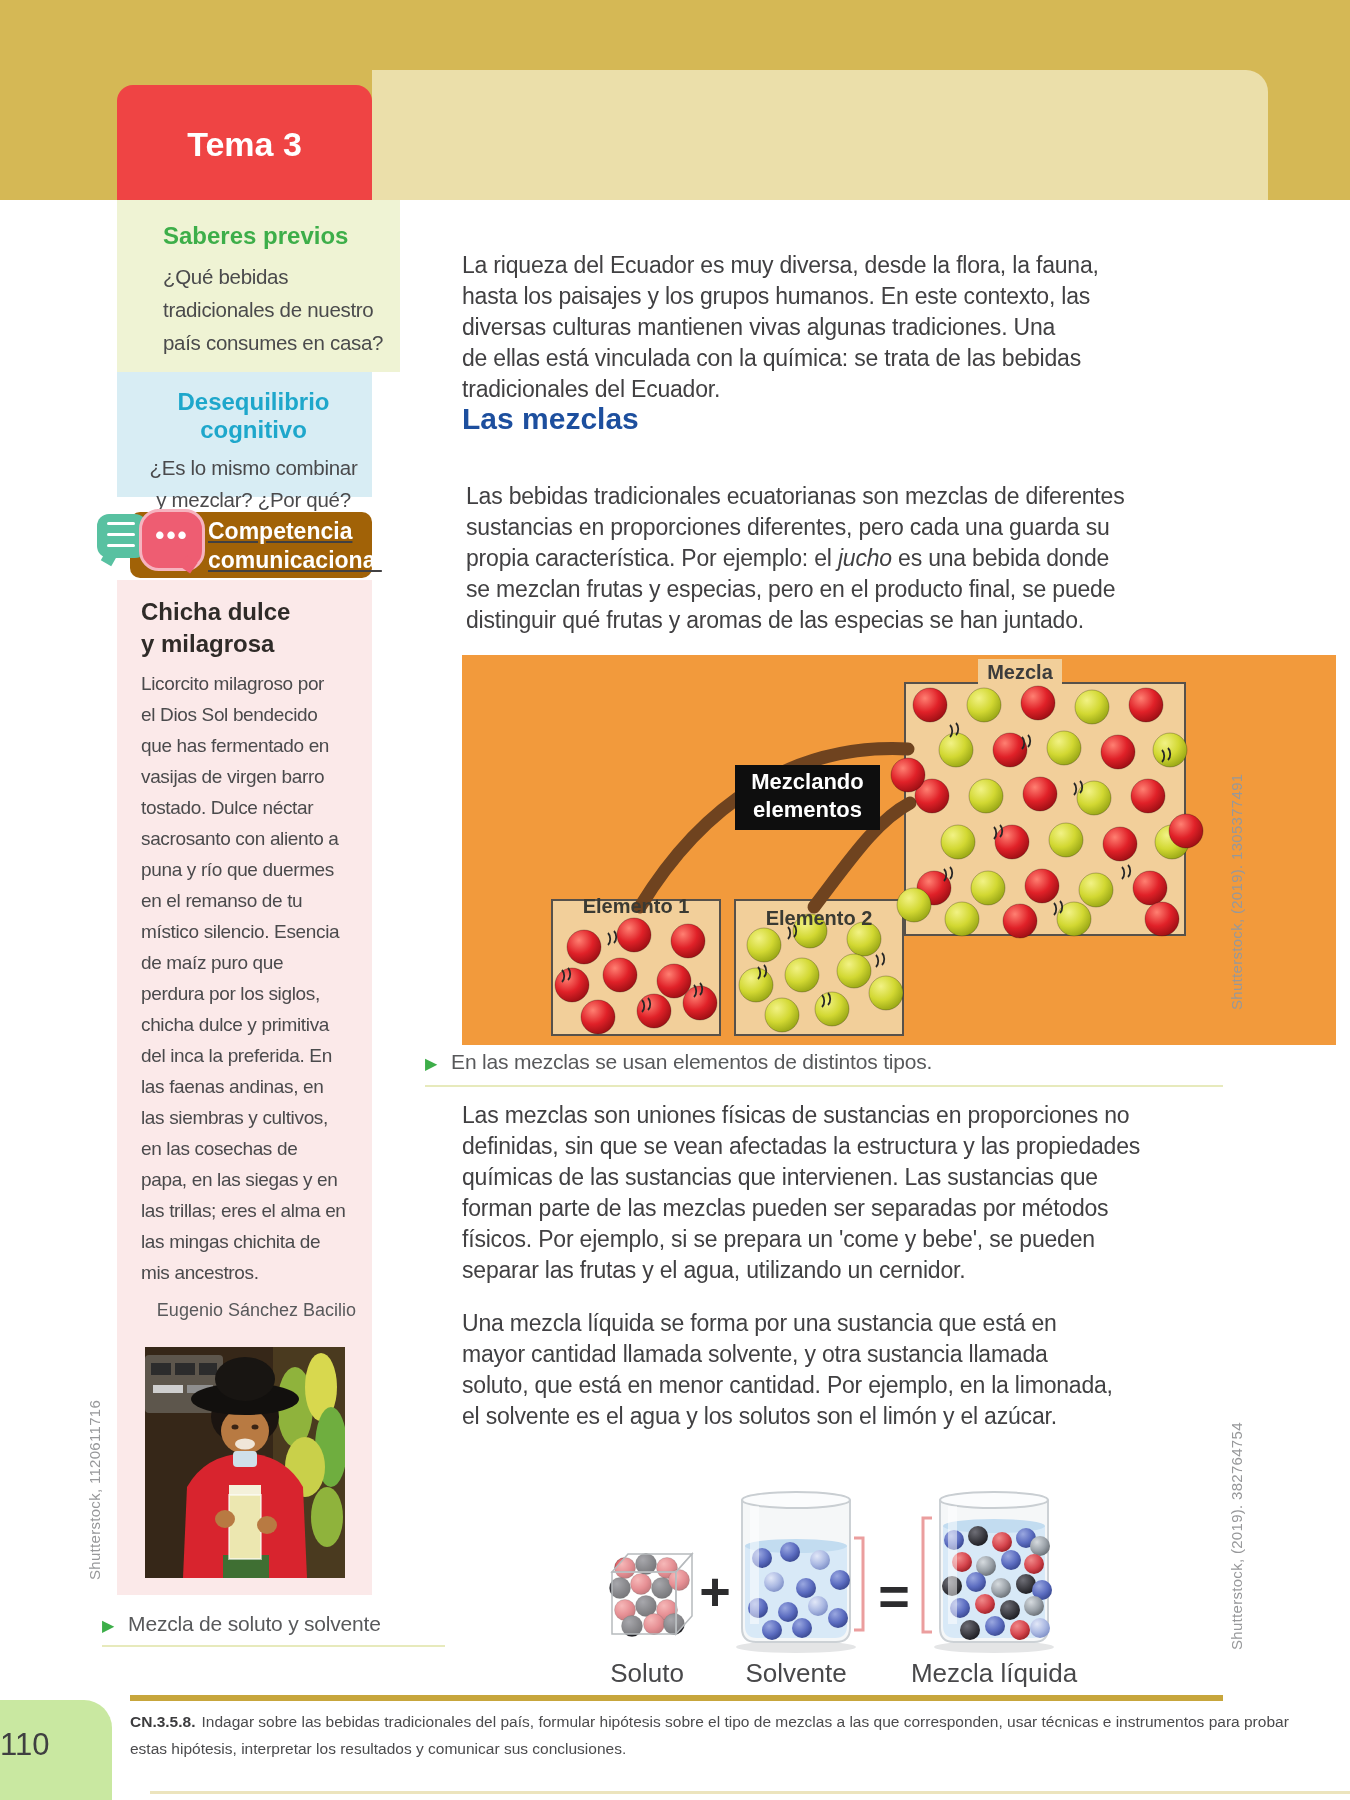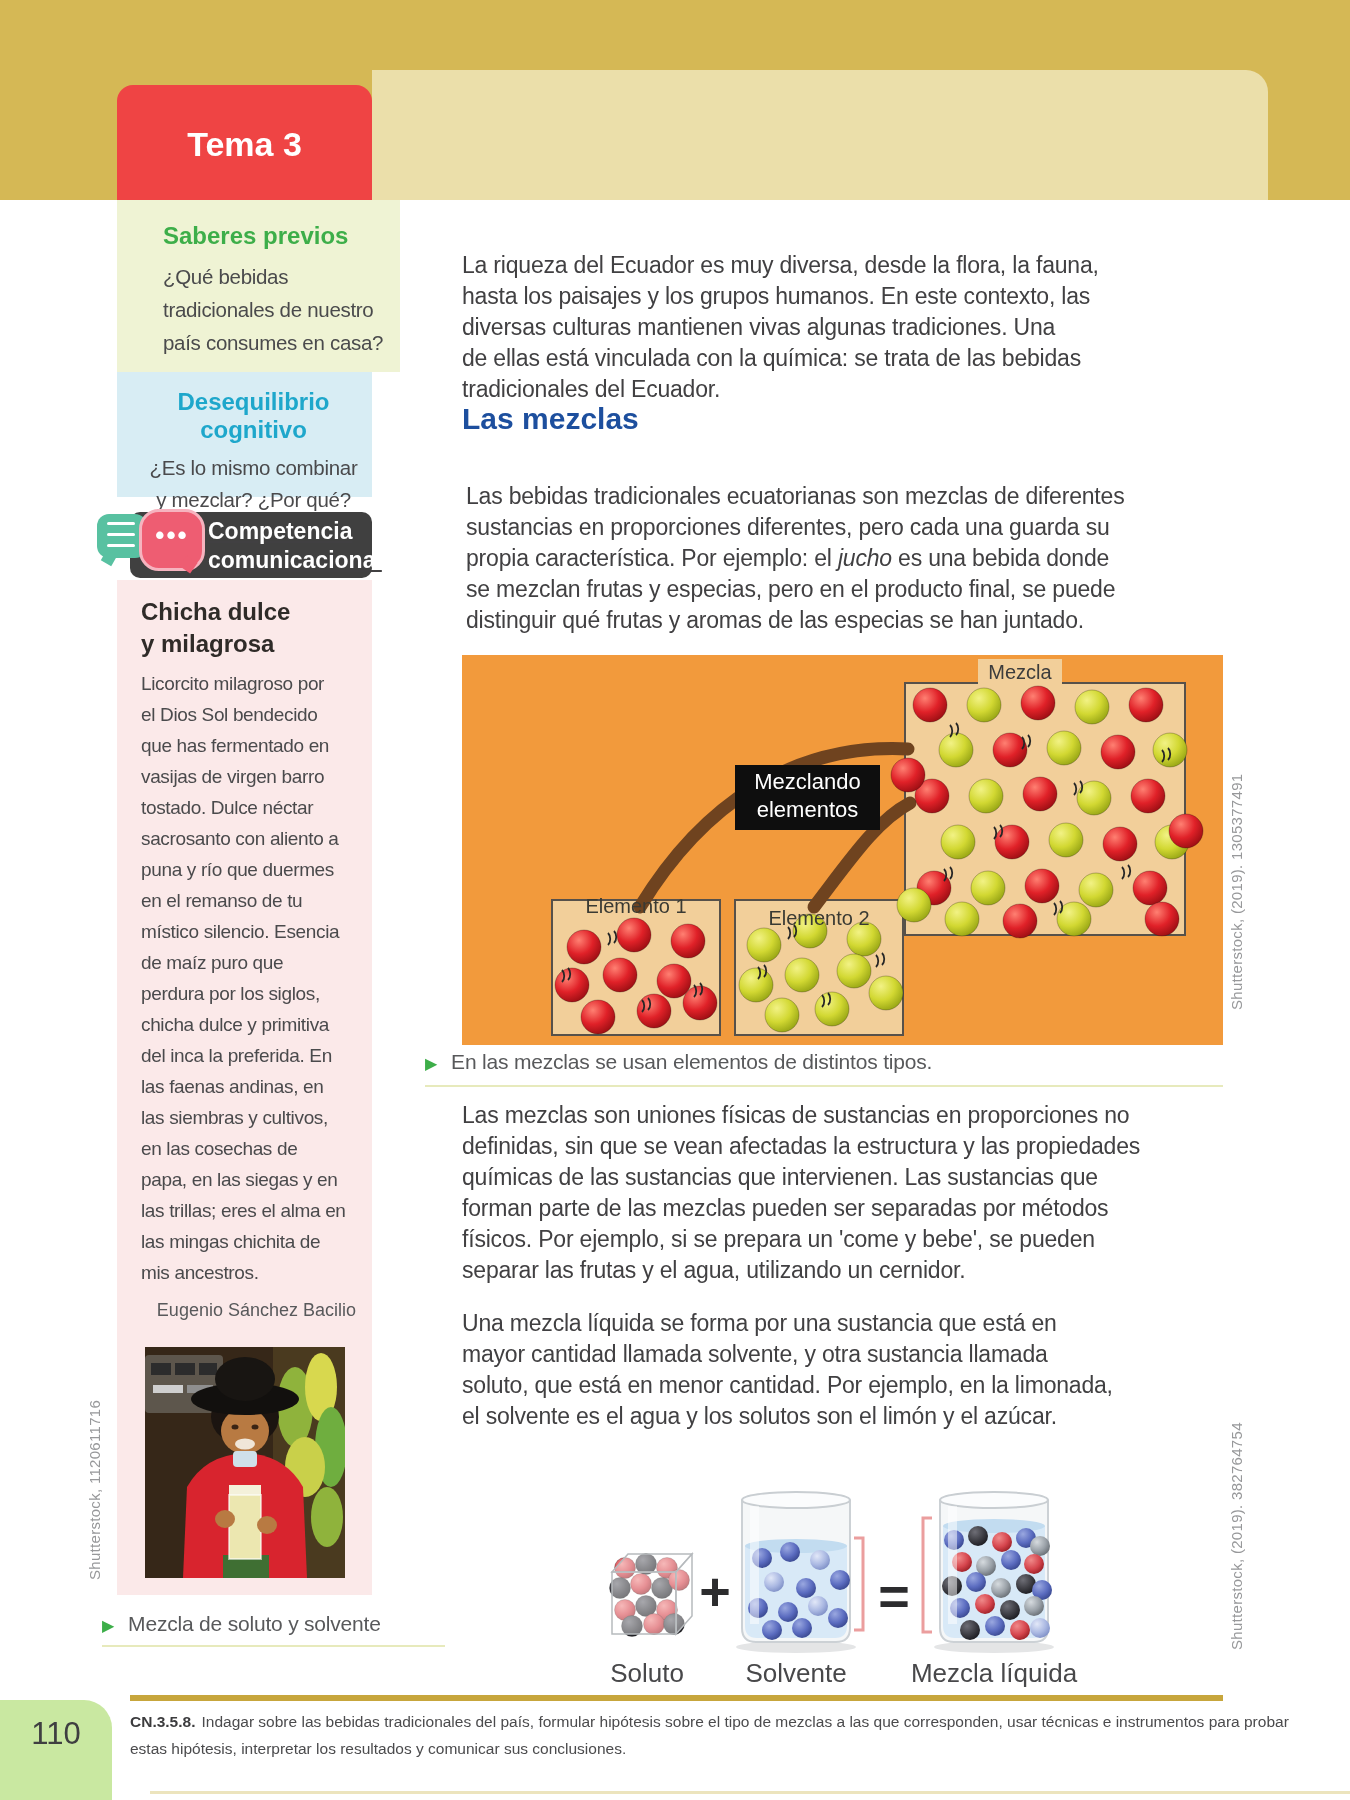--- a/index.html
+++ b/index.html
@@ -19,21 +19,21 @@
               line-height:57px;letter-spacing:-.3px;}
 
   
   .saberes-box{left:117px;top:200px;width:255px;height:172px;background:#eff3d4;padding-left:28px;}
   .saberes-box h4{margin:22px 0 0 18px;font-size:24px;color:#3dae49;}
   .saberes-box .q{margin:10px 0 0 18px;font-size:20.5px;line-height:33px;letter-spacing:-.3px;color:#4a4a4c;}
   .deseq-box{left:117px;top:372px;width:255px;height:125px;background:#d8edf4;text-align:center;}
   .deseq-box h4{margin:16px 0 0 18px;font-size:24px;color:#1ea7cb;}
   .deseq-box .q{margin:8px 0 0 18px;font-size:20.5px;line-height:32px;letter-spacing:-.3px;color:#4a4a4c;}
 
-  .comp-badge{left:130px;top:512px;width:242px;height:66px;background:#404040;border-radius:10px;text-decoration:underline;}
+  .comp-badge{left:130px;top:512px;width:242px;height:66px;background:#a16207;border-radius:10px;text-decoration:underline;}
   .comp-badge .txt{padding:5px 0 0 78px;color:#fff;font-size:23px;font-weight:bold;line-height:29px;}
   .bub-green{left:97px;top:514px;width:50px;height:44px;background:#58c1a1;border-radius:12px;z-index:2;}
   .bub-green i{display:block;width:28px;height:3px;background:#fff;margin:8px 0 0 10px;border-radius:2px;}
   .bub-green .tail{position:absolute;left:6px;top:38px;width:12px;height:12px;background:#58c1a1;transform:rotate(30deg);}
   .bub-pink{left:139px;top:509px;width:60px;height:56px;background:#ee5d72;border:3px solid #f6b3bf;
             border-radius:20px;z-index:3;}
   .bub-pink .dots{text-align:center;color:#fff;font-size:26px;font-weight:bold;letter-spacing:2px;margin-top:8px;}
   .bub-pink .tail{position:absolute;left:40px;top:46px;width:13px;height:13px;background:#ee5d72;transform:rotate(35deg);}
 
   .poem-box{left:117px;top:580px;width:255px;height:1015px;background:#fbe9e9;}
@@ -48,21 +48,21 @@
   .cap-line{height:2px;background:#e7eabc;}
   .vcredit{position:absolute;writing-mode:vertical-rl;transform:rotate(180deg);
            font-size:15px;color:#97989a;letter-spacing:.3px;}
 
   
   .body-txt{font-size:23px;line-height:31px;letter-spacing:-.2px;color:#414042;}
   .intro{left:462px;top:250px;width:775px;}
   .sec-head{left:462px;top:402px;font-size:30px;font-weight:bold;color:#1d4f9e;}
   .mixpara{left:462px;top:477px;width:775px;}
 
-  .figure1{left:462px;top:655px;width:761px;height:390px;background:#f29a3c;}
+  .figure1{left:462px;top:655px;width:874px;height:390px;background:#f29a3c;font-weight:bold;}
   .figure1 svg{position:absolute;left:0;top:0;}
   .f1-label{position:absolute;font-size:20px;color:#3a3a33;text-align:center;}
   .chip{position:absolute;left:516px;top:4px;width:84px;height:26px;background:#f2cf9a;
         font-size:20px;color:#3c3c3c;text-align:center;line-height:26px;}
   .blackbox{position:absolute;left:273px;top:110px;width:145px;height:62px;background:#0e0e0e;
             color:#fff;font-size:22px;line-height:28px;text-align:center;padding-top:3px;white-space:pre;}
   .cap1{left:425px;top:1050px;}
   .cap1-line{left:425px;top:1085px;width:798px;}
   .para-phys{left:462px;top:1100px;width:775px;}
   .para-liq{left:462px;top:1308px;width:775px;}
@@ -73,21 +73,21 @@
   .op{position:absolute;font-size:54px;font-weight:bold;color:#2c2c2e;}
 
   .cap2{left:102px;top:1612px;}
   .cap2-line{left:102px;top:1645px;width:343px;}
 
   
   .gold-line{left:130px;top:1695px;width:1093px;height:6px;background:#c7a63c;}
   .cn{left:130px;top:1708px;width:1190px;font-size:15.5px;line-height:27px;color:#4b4b4d;white-space:pre-line;}
   .cn b{margin-right:6px;color:#3c3c3e;}
   .badge110{left:0;top:1700px;width:112px;height:100px;background:#c9e8a1;border-radius:0 28px 0 0;}
-  .badge110 .n{margin-top:16px;text-align:center;font-size:31px;color:#3f3f41;}
+  .badge110 .n{margin-top:27px;font-size:31px;color:#3f3f41;}
   .bottom-line{left:150px;top:1791px;width:1200px;height:3px;background:#ece4bd;}
 </style>
 </head>
 <body>
 
 <div class="page">
 
   <div class="abs top-band"></div>
   <div class="abs title-panel"></div>
   <div class="abs tema-tab">

